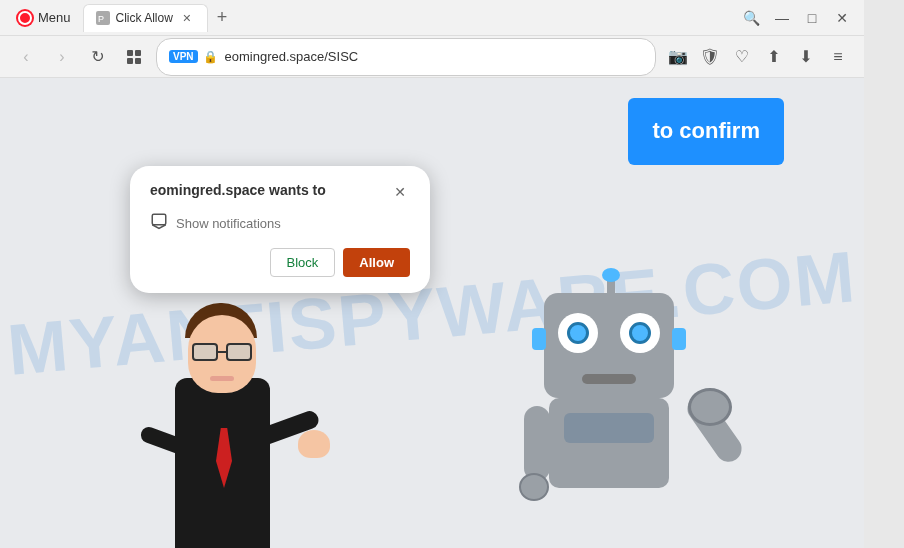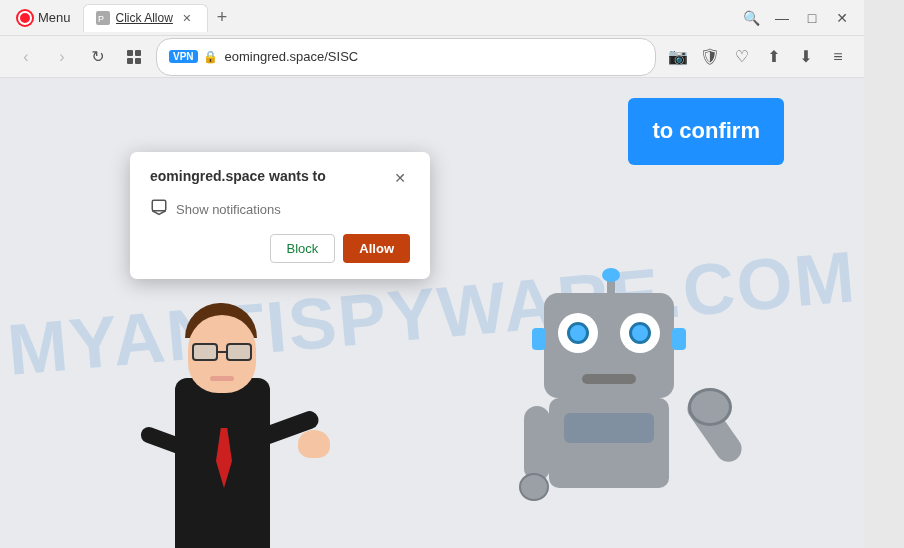--- a/index.html
+++ b/index.html
@@ -29,21 +29,21 @@
       position: absolute;
     }
     .tabs-area { display: flex; align-items: flex-end; flex: 1; gap: 0; padding: 0 4px; }
     .tab {
       display: flex; align-items: center; gap: 6px; padding: 6px 12px;
       background: #fff; border-radius: 6px 6px 0 0; border: 1px solid #ddd;
       border-bottom: none; font-size: 12px; color: #333; cursor: pointer;
       max-width: 200px; height: 28px;
     }
     .tab-favicon { width: 14px; height: 14px; flex-shrink: 0; }
-    .tab-label { flex: 1; overflow: hidden; text-overflow: ellipsis; white-space: nowrap; text-decoration: underline; }
+    .tab-label { flex: 1; overflow: hidden; text-overflow: ellipsis; white-space: nowrap; }
     .tab-close {
       width: 16px; height: 16px; border-radius: 50%; display: flex; align-items: center;
       justify-content: center; font-size: 11px; color: #666; cursor: pointer;
     }
     .new-tab-btn {
       width: 28px; height: 28px; display: flex; align-items: center; justify-content: center;
       font-size: 18px; color: #666; cursor: pointer; border-radius: 50%;
     }
     .window-controls { display: flex; align-items: center; gap: 2px; margin-left: 8px; }
     .win-btn {
@@ -102,22 +102,22 @@
 
     
     .cta-box {
       position: absolute; top: 20px; right: 80px;
       background: #1e90ff; color: #fff; padding: 18px 24px;
       border-radius: 6px; font-size: 22px; font-weight: bold; line-height: 1.4;
     }
 
     
     .notification-popup {
-      position: absolute; top: 74px; left: 130px;
-      background: #fff; border-radius: 7px; box-shadow: 0 4px 20px rgba(0,0,0,0.25);
+      position: absolute; top: 88px; left: 130px;
+      background: #fff; border-radius: 19px; box-shadow: 0 4px 20px rgba(0,0,0,0.25);
       padding: 16px 20px 16px 20px; min-width: 300px; z-index: 100;
     }
     .popup-header { display: flex; justify-content: space-between; align-items: flex-start; margin-bottom: 10px; }
     .popup-title { font-size: 14px; font-weight: 600; color: #333; flex: 1; margin-right: 12px; }
     .popup-close {
       width: 20px; height: 20px; display: flex; align-items: center; justify-content: center;
       font-size: 14px; color: #666; cursor: pointer; border-radius: 50%;
     }
     .popup-permission { display: flex; align-items: center; gap: 8px; margin-bottom: 14px; color: #737373; font-size: 13px; }
     .perm-icon { font-size: 16px; }

